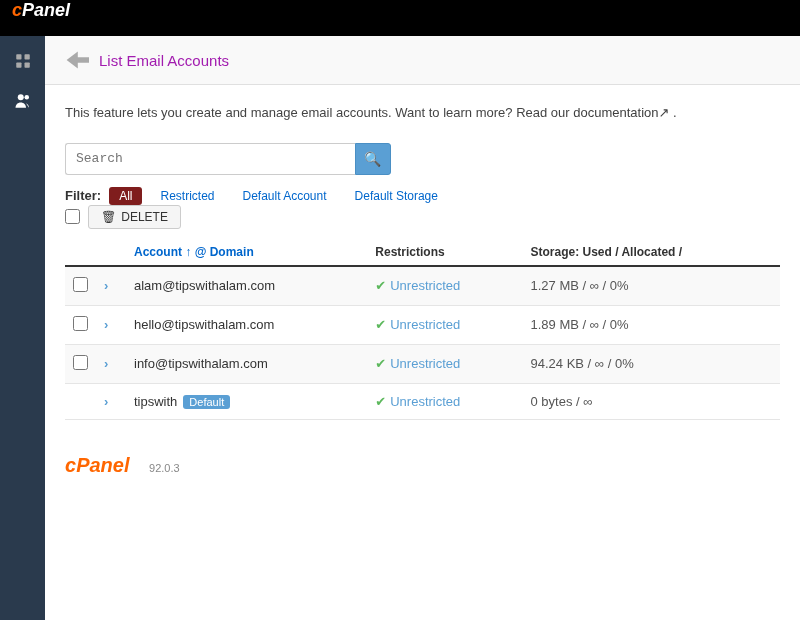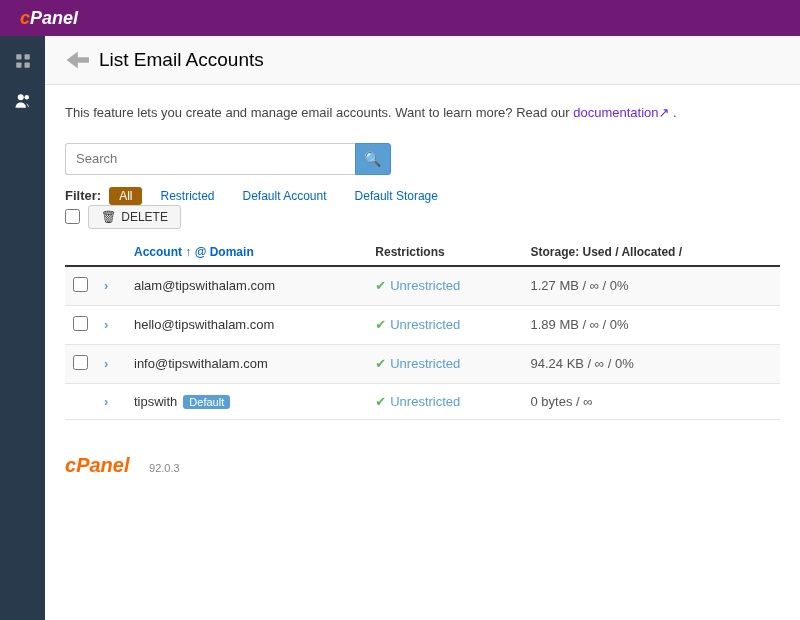--- a/index.html
+++ b/index.html
@@ -1,24 +1,23 @@
 <!DOCTYPE html>
 <html><head>
   <meta charset="utf-8">
   <style>
     * { box-sizing: border-box; margin: 0; padding: 0; }
     body { font-family: Arial, sans-serif; font-size: 13px; background: #f5f5f5; color: #333; width: 800px; min-height: 620px; }
 
     
     .top-bar {
-      background: #701a75;
+      background: #000000;
       height: 36px;
       display: flex;
-      align-items: center;
-      padding: 0 20px;
+      padding: 0 12px;
     }
     .cpanel-logo {
       font-size: 18px;
       font-weight: bold;
       color: #fff;
       font-style: italic;
     }
     .cpanel-logo span { color: #f60; }
 
     
@@ -66,58 +65,59 @@
       background: #f9f9f9;
     }
     .back-arrow {
       width: 28px;
       height: 28px;
       background: #aaa;
       clip-path: polygon(60% 20%, 20% 50%, 60% 80%, 60% 60%, 100% 60%, 100% 40%, 60% 40%);
       margin-right: 10px;
     }
     .page-title {
-      font-size: 19px;
-      color: #000000;
+      font-size: 15px;
+      color: #a21caf;
       font-weight: normal;
     }
 
     
     .content-body {
       padding: 18px 20px;
     }
 
     .description {
       font-size: 13px;
       color: #444;
       margin-bottom: 20px;
       line-height: 1.5;
     }
     .description a {
-      color: #6d28d9;
+      color: #404040;
       text-decoration: none;
     }
 
     
     .search-area {
       display: flex;
       align-items: center;
       margin-bottom: 12px;
       gap: 0;
     }
     .search-input {
       width: 290px;
       height: 32px;
       border: 1px solid #ccc;
       border-right: none;
       padding: 0 10px;
       font-size: 13px;
       color: #a16207;
       border-radius: 3px 0 0 3px;
       outline: none;
+      font-family: Liberation Mono, monospace;
     }
     .search-btn {
       width: 36px;
       height: 32px;
       background: #5a9fd4;
       border: 1px solid #4a8fc4;
       border-radius: 0 3px 3px 0;
       display: flex;
       align-items: center;
       justify-content: center;
@@ -139,21 +139,21 @@
       color: #333;
     }
     .filter-btn {
       padding: 2px 10px;
       border-radius: 3px;
       border: none;
       cursor: pointer;
       font-size: 12px;
     }
     .filter-btn.active {
-      background: #a16207;
+      background: #7f1d1d;
       color: #fff;
     }
     .filter-btn.inactive {
       background: transparent;
       color: #0066cc;
     }
 
     
     .action-row {
       display: flex;

